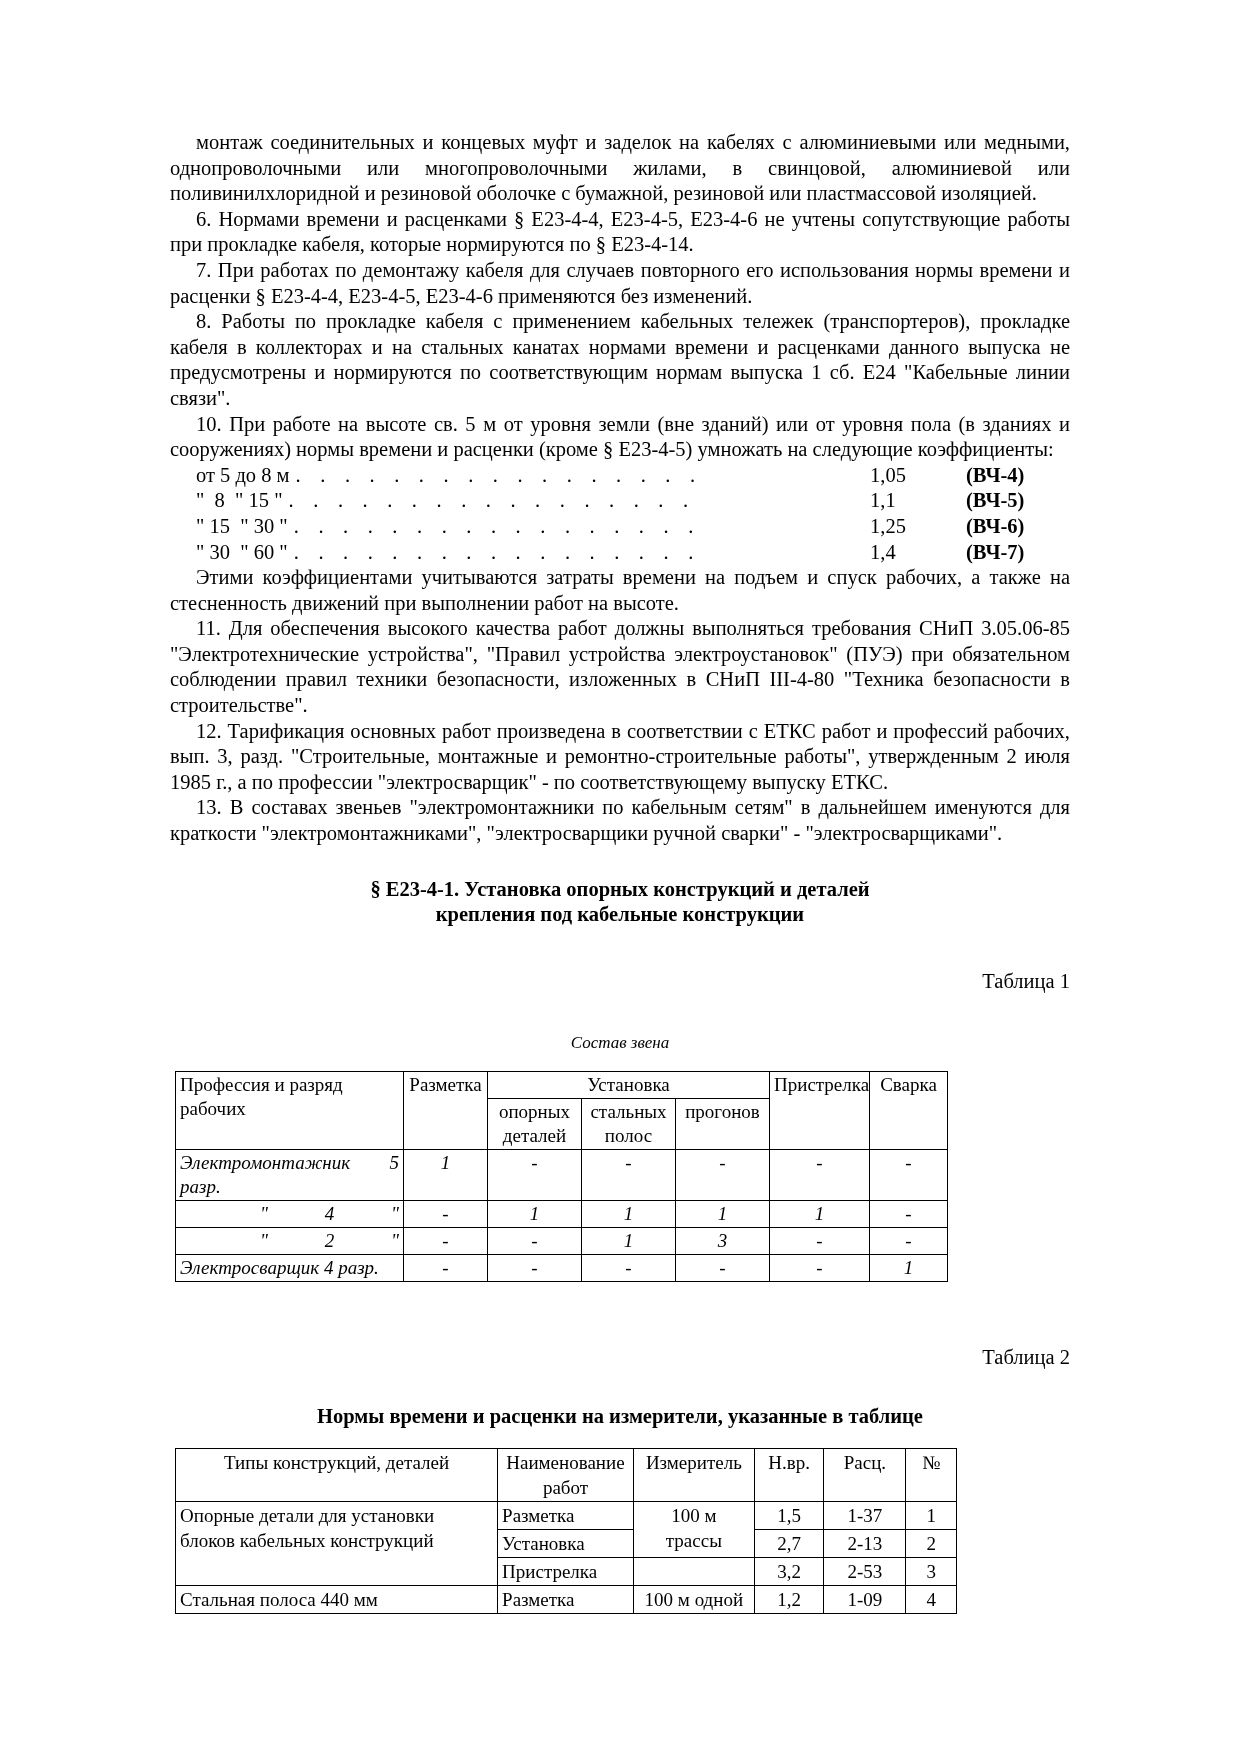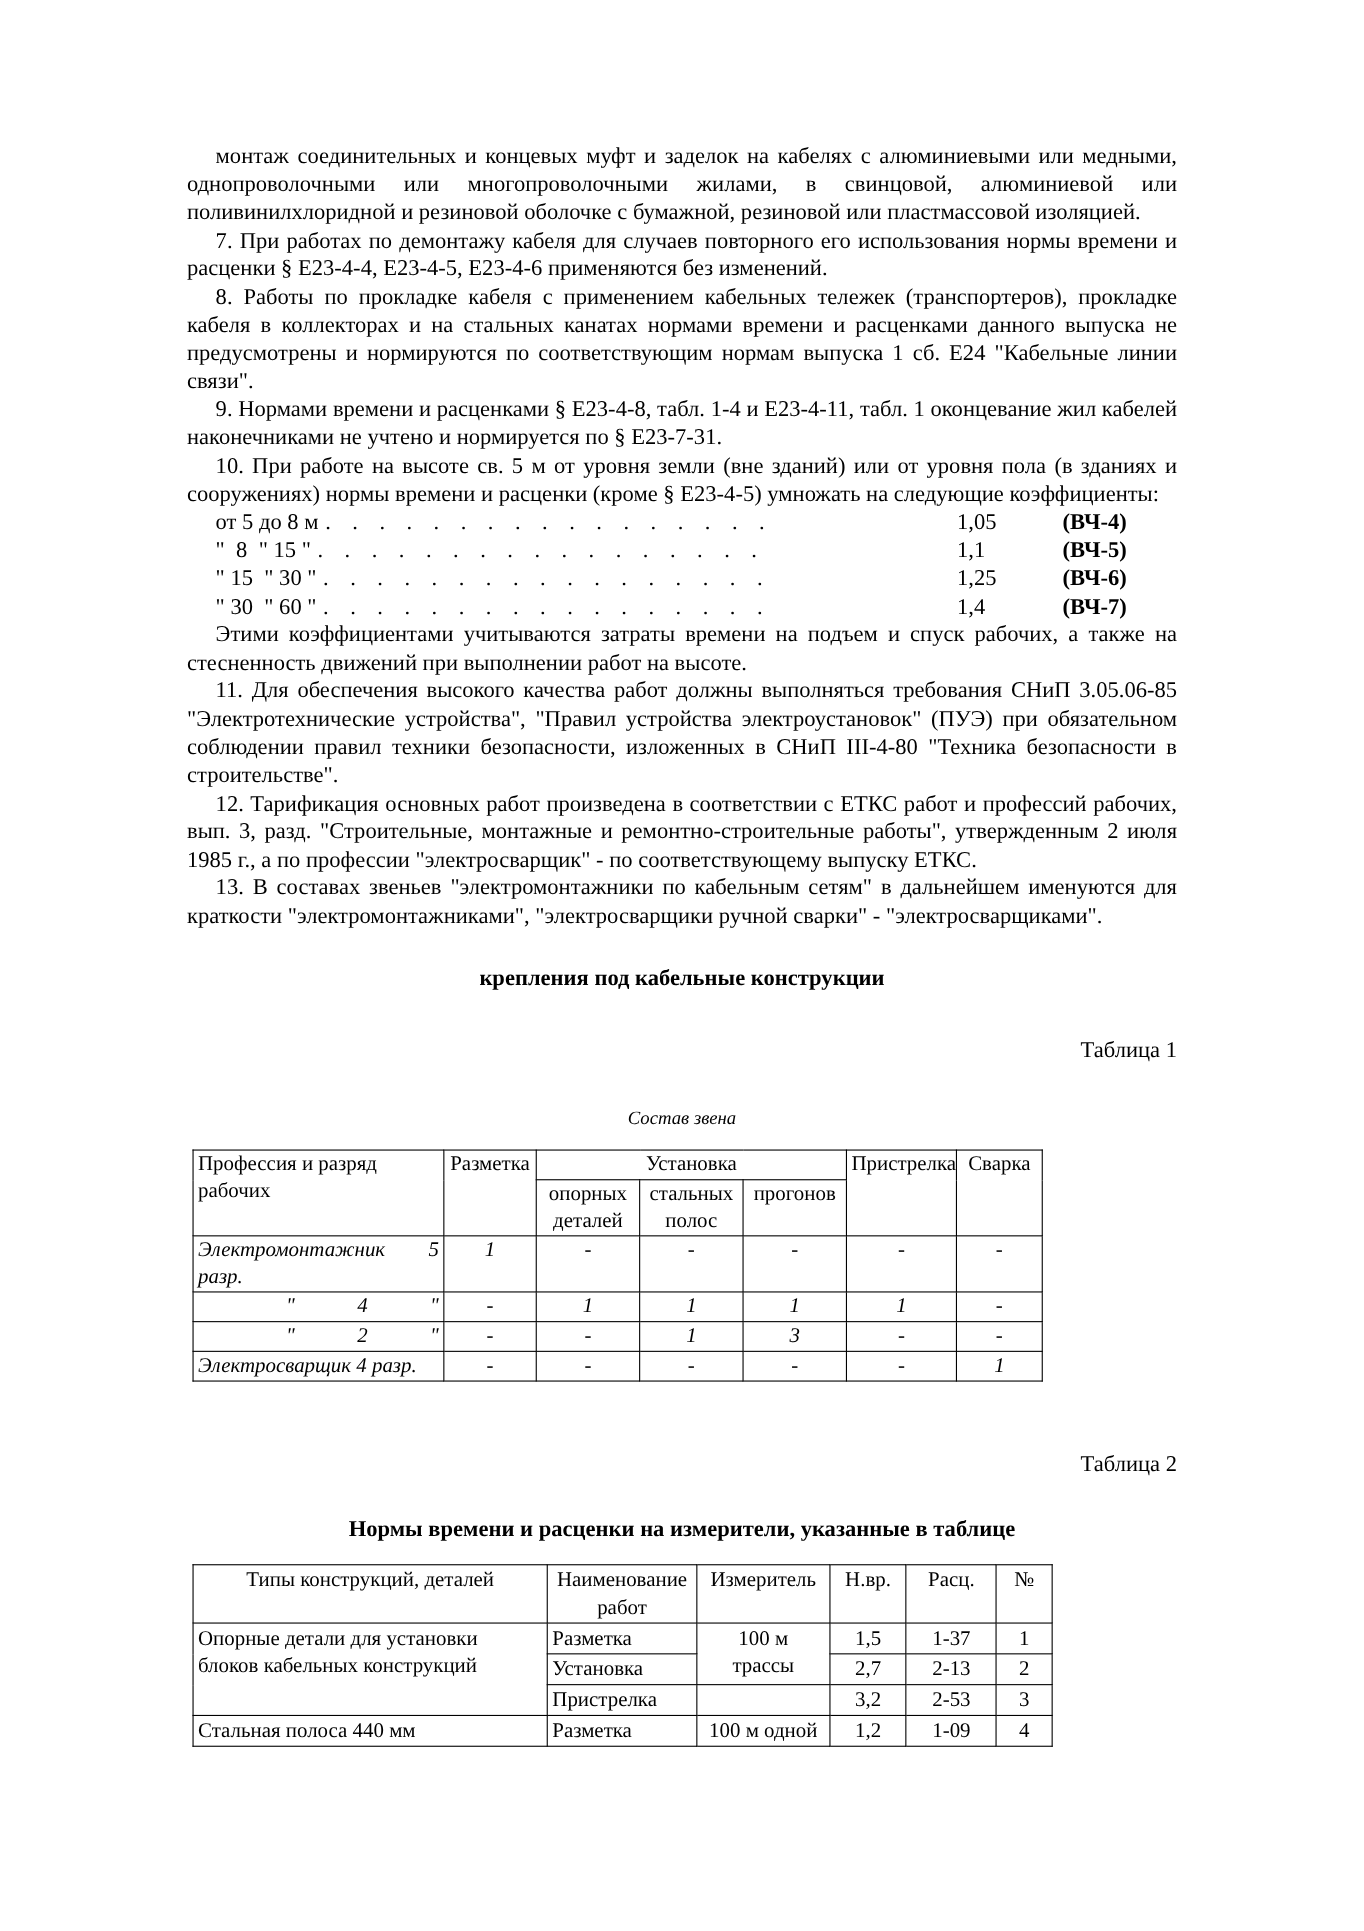--- a/index.html
+++ b/index.html
@@ -103,23 +103,23 @@
   #norms-table .rasc  { width:78px; }
   #norms-table .num   { width:48px; }
   .two-line { line-height:24px; }
 </style>
 </head>
 <body>
 
 <div class="page">
 
   <p class="para">монтаж соединительных и концевых муфт и заделок на кабелях с алюминиевыми или медными, однопроволочными или многопроволочными жилами, в свинцовой, алюминиевой или поливинилхлоридной и резиновой оболочке с бумажной, резиновой или пластмассовой изоляцией.</p>
+  <p class="para">6. Нормами времени и расценками § Е23-4-4, Е23-4-5, Е23-4-6 не учтены сопутствующие работы при прокладке кабеля, которые нормируются по § Е23-4-14.</p>
   <p class="para">7. При работах по демонтажу кабеля для случаев повторного его использования нормы времени и расценки § Е23-4-4, Е23-4-5, Е23-4-6 применяются без изменений.</p>
   <p class="para">8. Работы по прокладке кабеля с применением кабельных тележек (транспортеров), прокладке кабеля в коллекторах и на стальных канатах нормами времени и расценками данного выпуска не предусмотрены и нормируются по соответствующим нормам выпуска 1 сб. Е24 "Кабельные линии связи".</p>
-  <p class="para">9. Нормами времени и расценками § Е23-4-8, табл. 1-4 и Е23-4-11, табл. 1 оконцевание жил кабелей наконечниками не учтено и нормируется по § Е23-7-31.</p>
   <p class="para">10. При работе на высоте св. 5 м от уровня земли (вне зданий) или от уровня пола (в зданиях и сооружениях) нормы времени и расценки (кроме § Е23-4-5) умножать на следующие коэффициенты:</p>
 
   <div class="coef-list">
     <div class="coef-row">
       <span class="coef-label">от 5 до 8 м</span>
       <span class="coef-dots">. . . . . . . . . . . . . . . . .</span>
       <span class="coef-spacer"></span>
       <span class="coef-value">1,05</span>
       <span class="coef-code">(ВЧ-4)</span>
     </div>
@@ -145,20 +145,21 @@
       <span class="coef-code">(ВЧ-7)</span>
     </div>
   </div>
 
   <p class="para">Этими коэффициентами учитываются затраты времени на подъем и спуск рабочих, а также на стесненность движений при выполнении работ на высоте.</p>
   <p class="para">11. Для обеспечения высокого качества работ должны выполняться требования СНиП 3.05.06-85 "Электротехнические устройства", "Правил устройства электроустановок" (ПУЭ) при обязательном соблюдении правил техники безопасности, изложенных в СНиП III-4-80 "Техника безопасности в строительстве".</p>
   <p class="para">12. Тарификация основных работ произведена в соответствии с ЕТКС работ и профессий рабочих, вып. 3, разд. "Строительные, монтажные и ремонтно-строительные работы", утвержденным 2 июля 1985 г., а по профессии "электросварщик" - по соответствующему выпуску ЕТКС.</p>
   <p class="para">13. В составах звеньев "электромонтажники по кабельным сетям" в дальнейшем именуются для краткости "электромонтажниками", "электросварщики ручной сварки" - "электросварщиками".</p>
 
   <div class="sect-head">
+    <div>§ Е23-4-1. Установка опорных конструкций и деталей</div>
     <div>крепления под кабельные конструкции</div>
   </div>
 
   <div class="tbl-label">Таблица 1</div>
   <div class="tbl-caption-italic">Состав звена</div>
 
   <table class="doc" id="squad-table">
     <colgroup>
       <col class="prof">
         <col class="mark">

